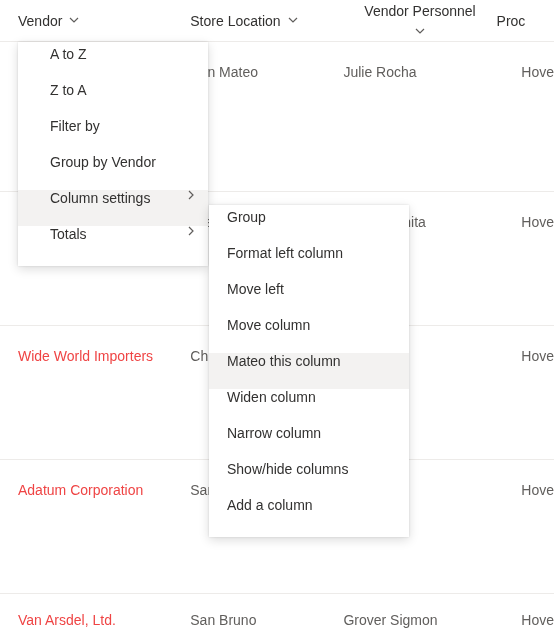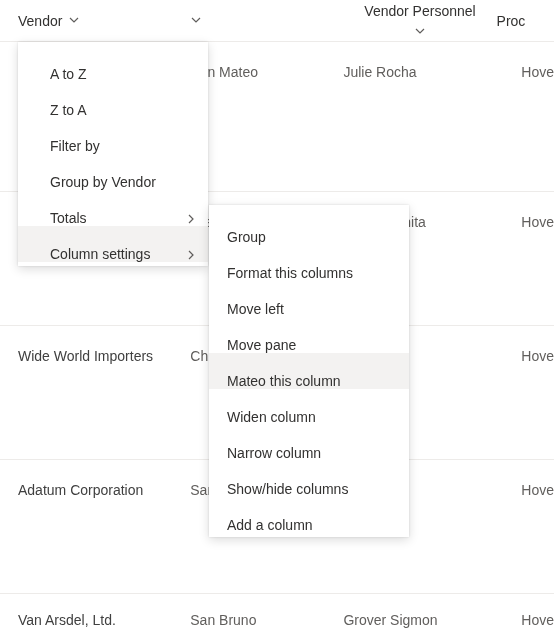--- a/index.html
+++ b/index.html
@@ -50,37 +50,37 @@
     border-bottom: 1px solid #edebe9;
     padding-top: 22px;
   }
   .data-row:last-child { border-bottom: none; min-height: 60px; }
   .cell {
     font-size: 14px;
     color: #605e5c;
     overflow: hidden;
     white-space: nowrap;
   }
-  .cell.col-v { width: 180px; color:#404040;}
+  .cell.col-v { width: 180px; color:#ef4444;}
   .cell.col-s { width: 160px; }
   .cell.col-p { width: 160px; }
   .cell.col-x { width: 60px; text-align: right; }
 
   
   .menu {
     position: absolute;
     background: #fff;
     box-shadow: 0 3px 10px rgba(0,0,0,0.14), 0 0 2px rgba(0,0,0,0.12);
     z-index: 20;
     min-width: 190px;
     padding: 4px 0;
   }
   .menu-item {
     display: flex;
-    align-items: flex-end;
+    align-items: flex-start;
     justify-content: space-between;
     padding: 0 12px 0 32px;
     height: 36px;
     font-size: 14px;
     color: #323130;
     cursor: pointer;
     white-space: nowrap;
   }
   .menu-item.hovered {
     background: #f3f2f1;
@@ -122,20 +122,21 @@
 <div class="header-row">
   <div class="col-header col-v">
     <span>Vendor</span>
     <span class="chev">
       <svg class="chev-icon" viewBox="0 0 12 12">
           <polyline points="2,4 6,8 10,4"></polyline>
         </svg>
     </span>
   </div>
   <div class="col-header col-s">
+    <span>Store Location</span>
     <span class="chev">
       <svg class="chev-icon" viewBox="0 0 12 12">
           <polyline points="2,4 6,8 10,4"></polyline>
         </svg>
     </span>
   </div>
   <div class="col-header col-p">
     <span>Vendor Personnel</span>
     <span class="chev">
       <svg class="chev-icon" viewBox="0 0 12 12">
@@ -193,50 +194,50 @@
   </div>
   <div class="menu-item">
     <span>Z to A</span>
   </div>
   <div class="menu-item">
     <span>Filter by</span>
   </div>
   <div class="menu-item">
     <span>Group by Vendor</span>
   </div>
-  <div class="menu-item">
-    <span>Totals</span>
-    <span class="submenu-chev">
-      <svg class="chev-right" viewBox="0 0 10 10">
-          <polyline points="3,1 7,5 3,9"></polyline>
-        </svg>
-    </span>
-  </div>
   <div class="menu-item hovered">
     <span>Column settings</span>
     <span class="submenu-chev">
       <svg class="chev-right" viewBox="0 0 10 10">
           <polyline points="3,1 7,5 3,9"></polyline>
         </svg>
     </span>
   </div>
+  <div class="menu-item">
+    <span>Totals</span>
+    <span class="submenu-chev">
+      <svg class="chev-right" viewBox="0 0 10 10">
+          <polyline points="3,1 7,5 3,9"></polyline>
+        </svg>
+    </span>
+  </div>
 </div>
 
 <div class="menu menu2">
   <div class="menu-item">
     <span>Group</span>
   </div>
   <div class="menu-item">
-    <span>Format this columns</span>
+    <span>Format left column</span>
   </div>
   <div class="menu-item">
     <span>Move left</span>
   </div>
   <div class="menu-item">
-    <span>Move pane</span>
+    <span>Move column</span>
   </div>
   <div class="menu-item hovered">
     <span>Mateo this column</span>
   </div>
   <div class="menu-item">
     <span>Widen column</span>
   </div>
   <div class="menu-item">
     <span>Narrow column</span>
   </div>

